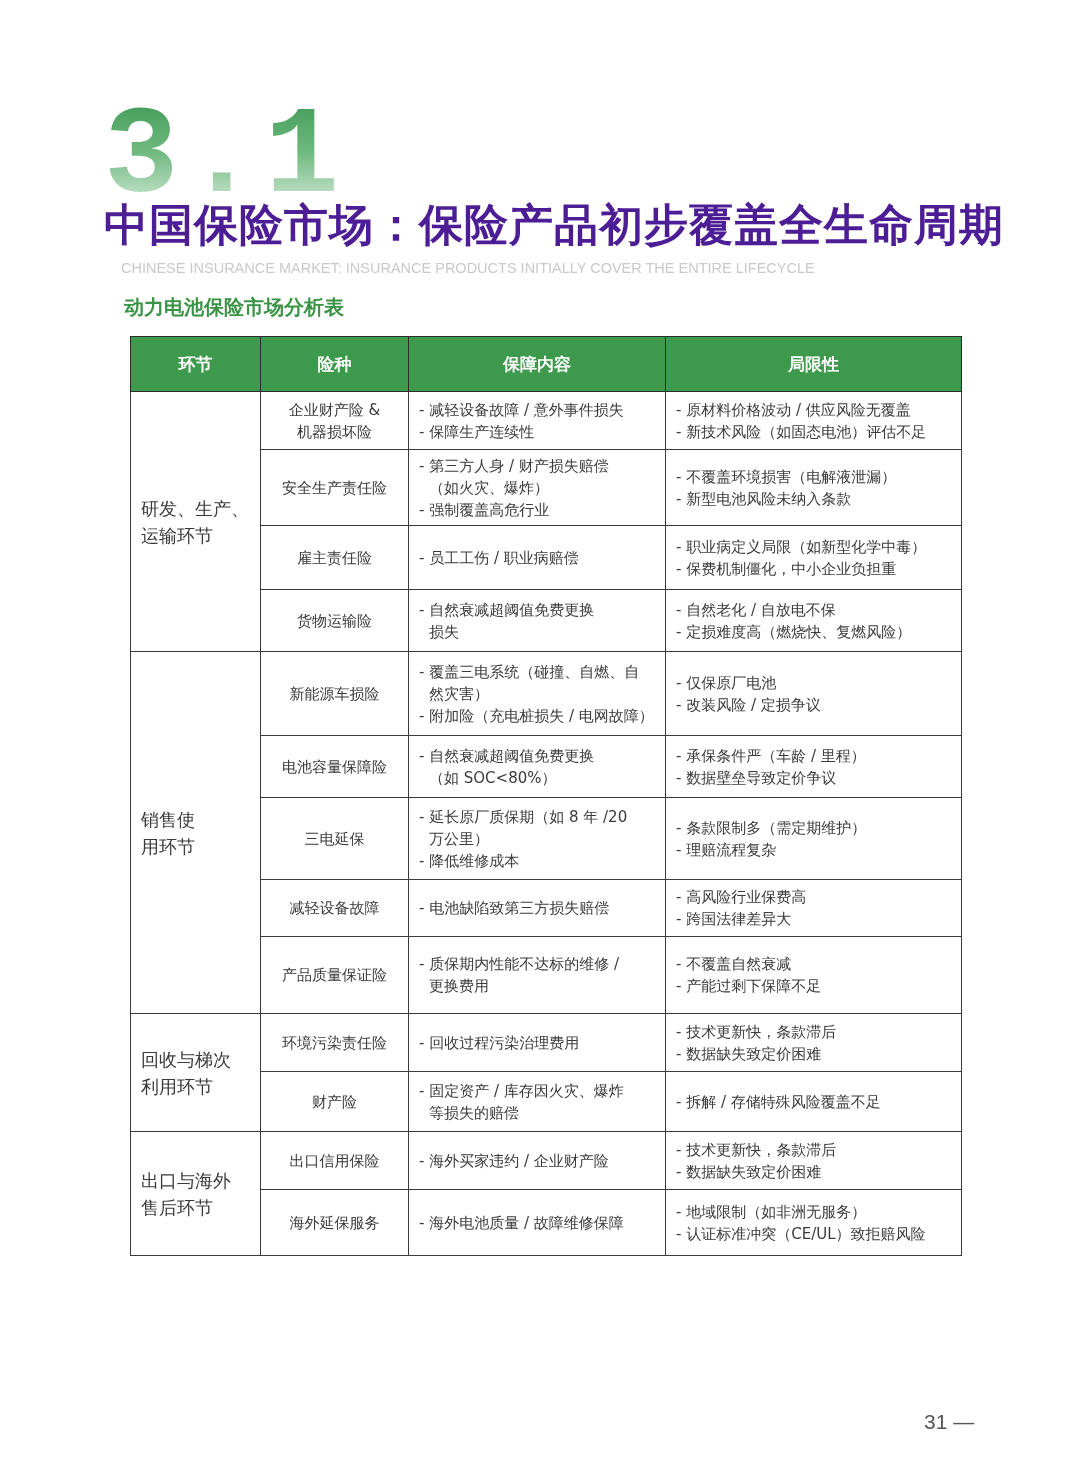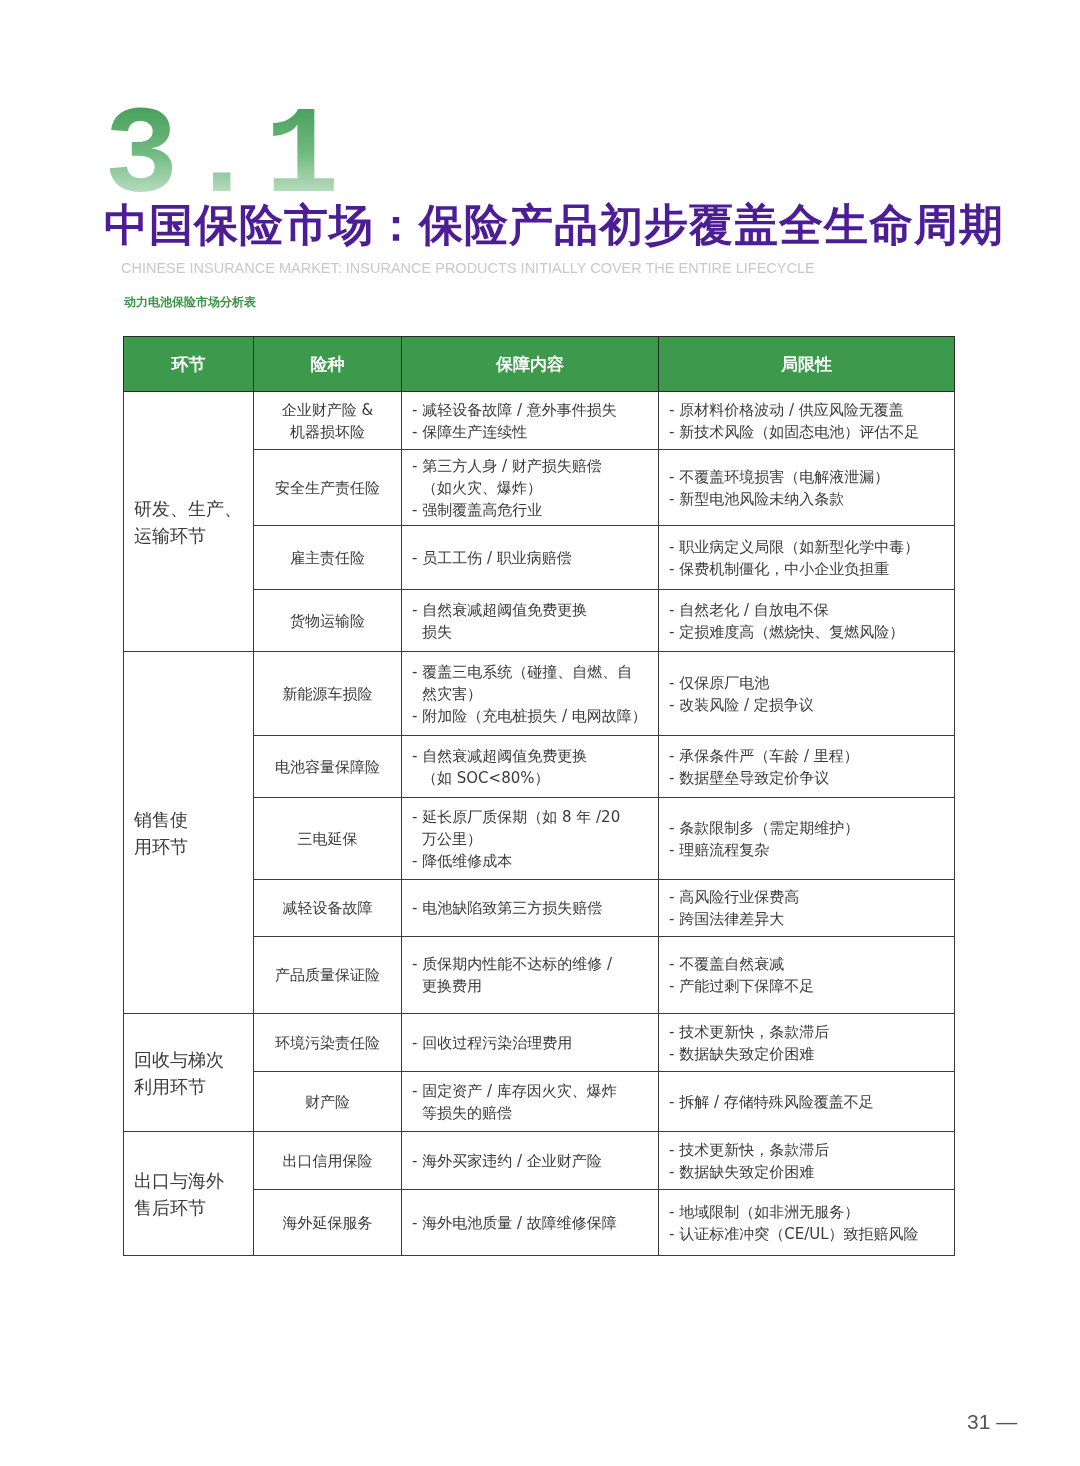--- a/index.html
+++ b/index.html
@@ -16,41 +16,41 @@
   .title {
     position: absolute; left: 104px; top: 196px;
     font-size: 44px; font-weight: 700; color: #4c1d95; letter-spacing: 1px; white-space: nowrap;
   }
   .subtitle {
     position: absolute; left: 104px; top: 260px;
     font-family: "Liberation Sans", sans-serif; font-size: 14.5px; color: #c9c9c9; letter-spacing: 0px; white-space: nowrap; margin-left: 17px;
   }
   .table-title {
     position: absolute; left: 124px; top: 294px;
-    font-size: 12px; font-weight: 700; color: #3a9446;
+    font-size: 20px; font-weight: 700; color: #3a9446;
   }
 
   table.main {
-    position: absolute; left: 123px; top: 336px; width: 831px;
+    position: absolute; left: 130px; top: 336px; width: 831px;
     border-collapse: collapse; table-layout: fixed;
     font-size: 15px; color: #3a3a3a;
   }
   table.main th, table.main td { border: 1.6px solid #3a3a3a; }
   table.main th {
     background: #3d9a4c; color: #ffffff; font-weight: 700; font-size: 17px;
     height: 55px; text-align: center; border-color: #2a2a2a;
   }
   td.stage { font-size: 18px; line-height: 27px; padding: 0 10px; }
   td.type { text-align: center; line-height: 22px; padding: 4px 8px; }
   td.cover, td.limit { padding: 4px 10px; line-height: 22px; vertical-align: middle; }
   .line { display: block; }
   .indent { display: block; padding-left: 10px; }
 
   .page-num {
-    position: absolute; left: 967px; top: 1410px;
+    position: absolute; left: 924px; top: 1410px;
     font-family: "Liberation Sans", sans-serif; font-size: 21px; color: #555;
   }
 </style>
 </head>
 <body>
 
 <div class="big-num">3.1</div>
 <div class="title">中国保险市场：保险产品初步覆盖全生命周期</div>
 <div class="subtitle">CHINESE INSURANCE MARKET: INSURANCE PRODUCTS INITIALLY COVER THE ENTIRE LIFECYCLE</div>
 <div class="table-title">动力电池保险市场分析表</div>

